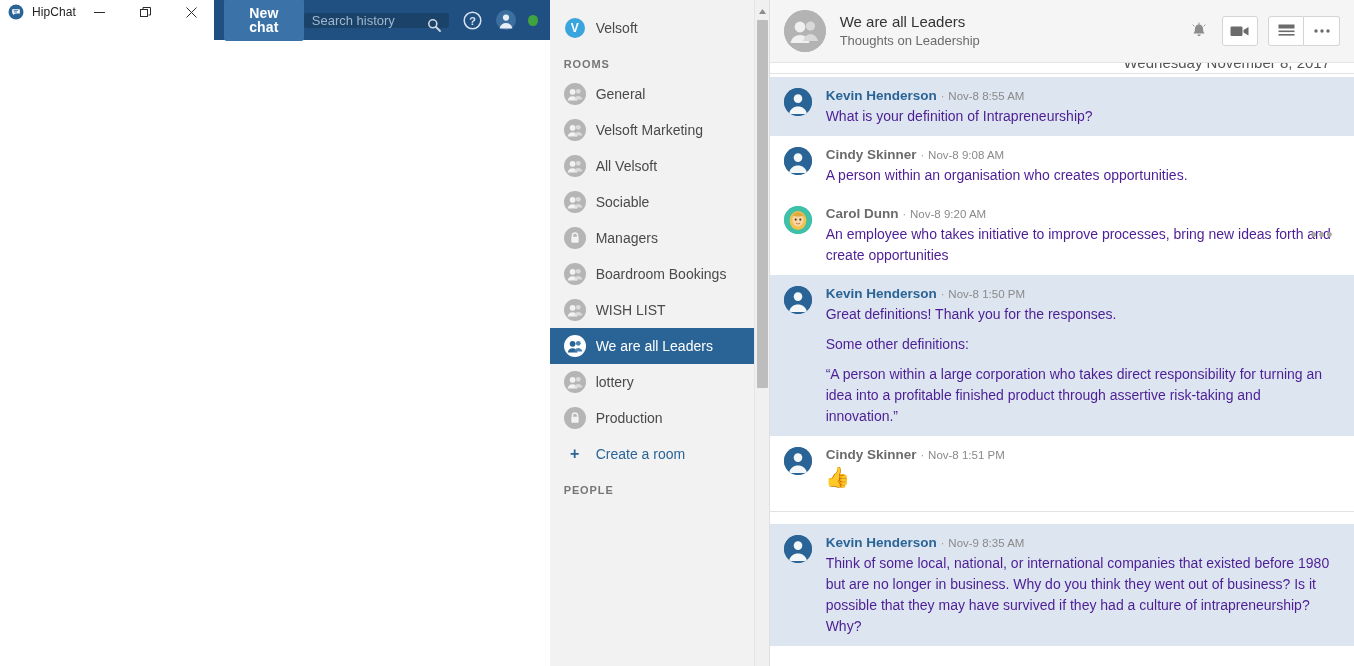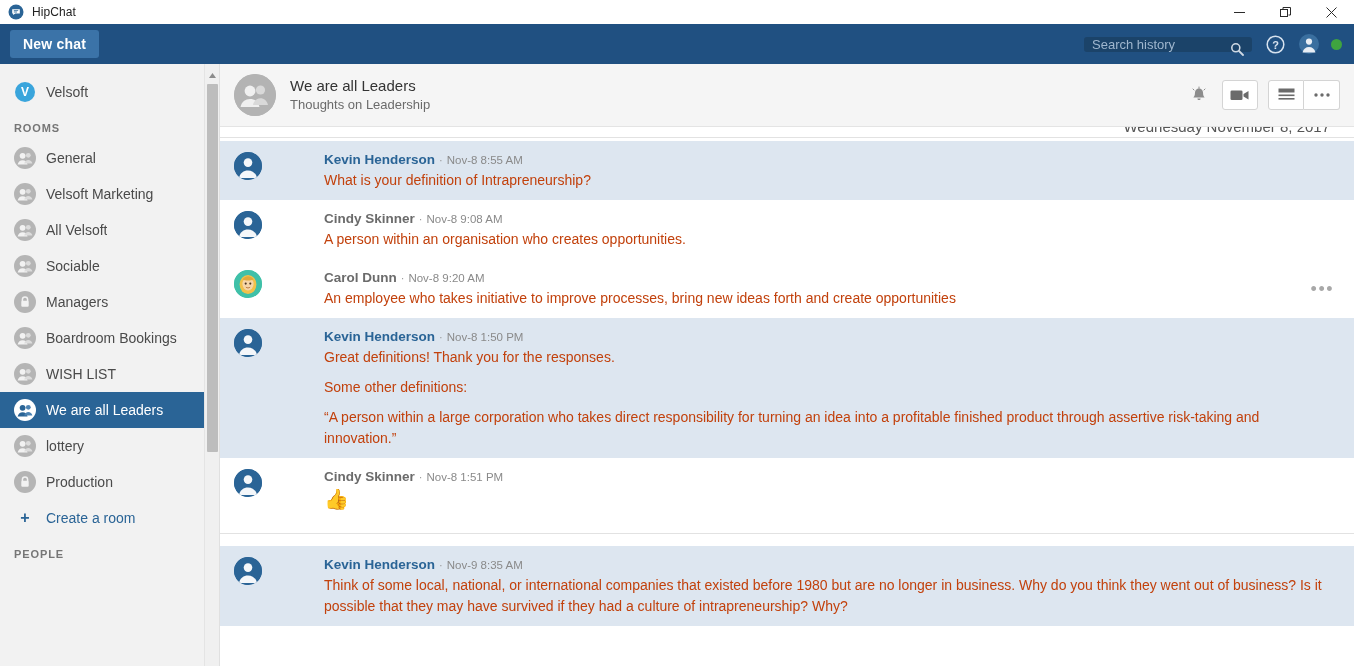--- a/index.html
+++ b/index.html
@@ -3,21 +3,21 @@
 <meta charset="utf-8">
 <style>
   * { box-sizing: border-box; margin: 0; padding: 0; }
   html, body {
     width: 1354px; height: 666px;
     overflow: hidden;
     font-family: "Liberation Sans", sans-serif;
     background: #ffffff;
     -webkit-font-smoothing: antialiased;
   }
-  .app { width: 1354px; height: 666px; display: flex; flex-direction: column; }
+  .app { width: 1354px; height: 666px; display: flex; flex-direction: row; }
 
   
   .titlebar {
     height: 24px; background: #ffffff; display: flex; align-items: center;
     flex: 0 0 24px; border-bottom: 0;
   }
   .tb-logo { margin-left: 8px; display: flex; align-items: center; }
   .tb-title { font-size: 12px; color: #222; margin-left: 8px; letter-spacing: .1px; }
   .tb-spacer { flex: 1; }
   .tb-btn {
@@ -137,35 +137,35 @@
   }
   .date-sep .txt {
     position: relative; background: #fff; padding: 0 12px; font-size: 15px; color: #555;
   }
   .date-sep.clipped { height: 14px; align-items: flex-start; overflow: hidden; }
   .date-sep.clipped .line { top: 10px; }
   .date-sep.clipped .txt { margin-top: -9px; }
   .date-sep.centered { justify-content: center; padding-right: 0; }
 
   .msg {
-    display: flex; padding: 9px 20px 9px 14px; position: relative; gap: 48px;
+    display: flex; padding: 9px 20px 9px 14px; position: relative;
   }
   .msg.unread { background: #dde6f0; }
   .msg-avatar {
     width: 28px; height: 28px; border-radius: 50%; flex: 0 0 28px; margin-right: 14px;
     margin-top: 2px; overflow: hidden; background: #2a6496;
     display: flex; align-items: flex-end; justify-content: center;
   }
   .msg-body { flex: 1; min-width: 0; }
   .msg-meta { line-height: 17px; margin-bottom: 1px; }
   .msg-author { font-size: 13.5px; font-weight: bold; color: #2a6496; }
   .msg-author.plain { color: #6b6b6b; }
   .msg-dot { color: #9a9a9a; font-size: 11px; margin: 0 4px; }
   .msg-time { font-size: 11.5px; color: #8a8a8a; }
-  .msg-text { font-size: 14px; color: #c2410c; line-height: 21px; }
+  .msg-text { font-size: 14px; color: #4c1d95; line-height: 21px; }
   .msg-text p { margin-bottom: 9px; }
   .msg-text p:last-child { margin-bottom: 0; }
   .msg-emoji { font-size: 20px; line-height: 24px; color: #4a7fb5; }
   .msg-actions {
     position: absolute; right: 20px; top: 50%; transform: translateY(-50%);
     color: #a8a8a8; font-size: 18px; letter-spacing: 1.5px; cursor: pointer;
     line-height: 1;
   }
   .carol-avatar { background: #3fc0a8; }
 </style>

